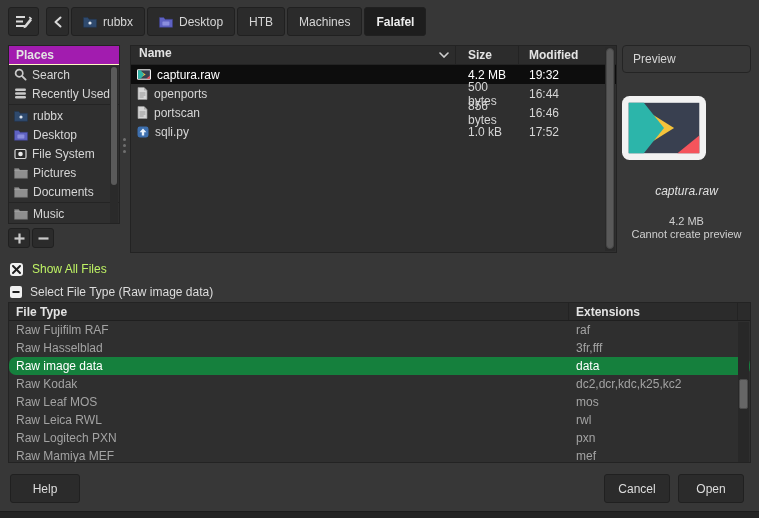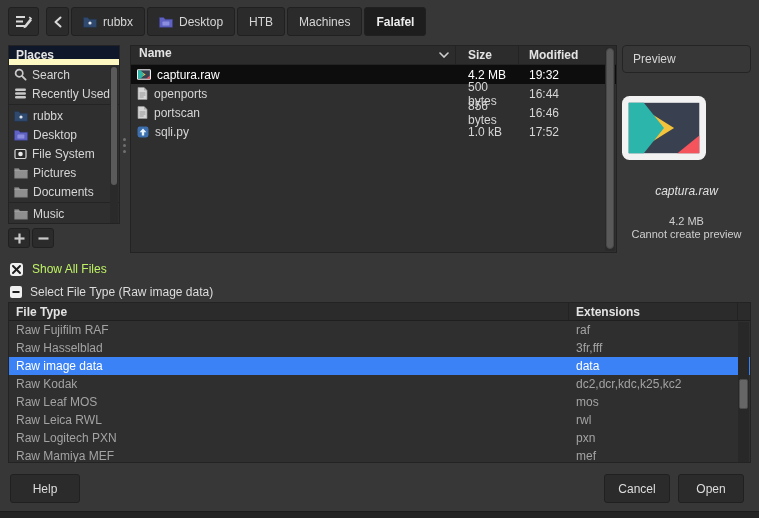--- a/index.html
+++ b/index.html
@@ -26,21 +26,21 @@
   .crumb .lbl { white-space:nowrap; }
   .back-btn { width:23px; padding:0; }
 
   
   .places {
     position:absolute; left:8px; top:45px; width:112px; height:179px;
     background:#2f2f2f; border:1px solid #232323; overflow:hidden;
   }
   .places-header {
     height:19px; line-height:18px; padding-left:7px; font-weight:bold;
-    color:#e3e3e3; background:#0f172a; border-bottom:6px solid #fef9c3;
+    color:#e3e3e3; background:#a21caf; border-bottom:1px solid #fef9c3;
   }
   .place-item { height:19px; display:flex; align-items:center; gap:5px; padding-left:5px; color:#d6d6d6; white-space:nowrap; }
   .place-sep { border-top:1px solid #242424; margin:1px 0; }
   .places-scroll { position:absolute; right:1px; top:20px; width:8px; height:157px; background:#2a2a2a; }
   .places-thumb { position:absolute; left:1px; top:1px; width:6px; height:118px; background:#5a5a5a; border-radius:3px; }
   .places-tools { position:absolute; left:8px; top:228px; display:flex; gap:2px; }
   .ptool { width:22px; height:20px; background:#2b2b2b; border:1px solid #202020; border-radius:3px;
            display:flex; align-items:center; justify-content:center; }
 
   
@@ -83,21 +83,21 @@
 
   
   .typetable {
     position:absolute; left:8px; top:302px; width:743px; height:161px;
     background:#2f2f2f; border:1px solid #232323; overflow:hidden;
   }
   .tt-header { display:flex; height:18px; background:#2b2b2b; border-bottom:1px solid #1f1f1f; font-weight:bold; color:#e3e3e3; }
   .tt-header .h-type { width:560px; display:flex; align-items:center; padding-left:7px; border-right:1px solid #232323; }
   .tt-header .h-ext { flex:1; display:flex; align-items:center; padding-left:7px; border-right:1px solid #232323; margin-right:12px; }
   .trow { display:flex; height:18px; align-items:center; color:#a3a3a3; }
-  .trow.selected { background:#3b82f6; color:#fff; }
+  .trow.selected { background:#15803d; color:#fff;border-radius:7px; }
   .trow .c-type { width:560px; padding-left:7px; }
   .trow .c-ext { flex:1; padding-left:7px; }
   .tt-scroll { position:absolute; right:1px; top:19px; width:11px; height:140px; background:#282828; }
   .tt-thumb { position:absolute; left:1px; top:57px; width:9px; height:30px; background:#666666; border:1px solid #4a4a4a; border-radius:2px; }
 
   
   .abtn {
     position:absolute; top:474px; height:29px; background:#2b2b2b; border:1px solid #202020;
     border-radius:3px; color:#dddddd; display:flex; align-items:center; justify-content:center; font-size:12px;
   }

